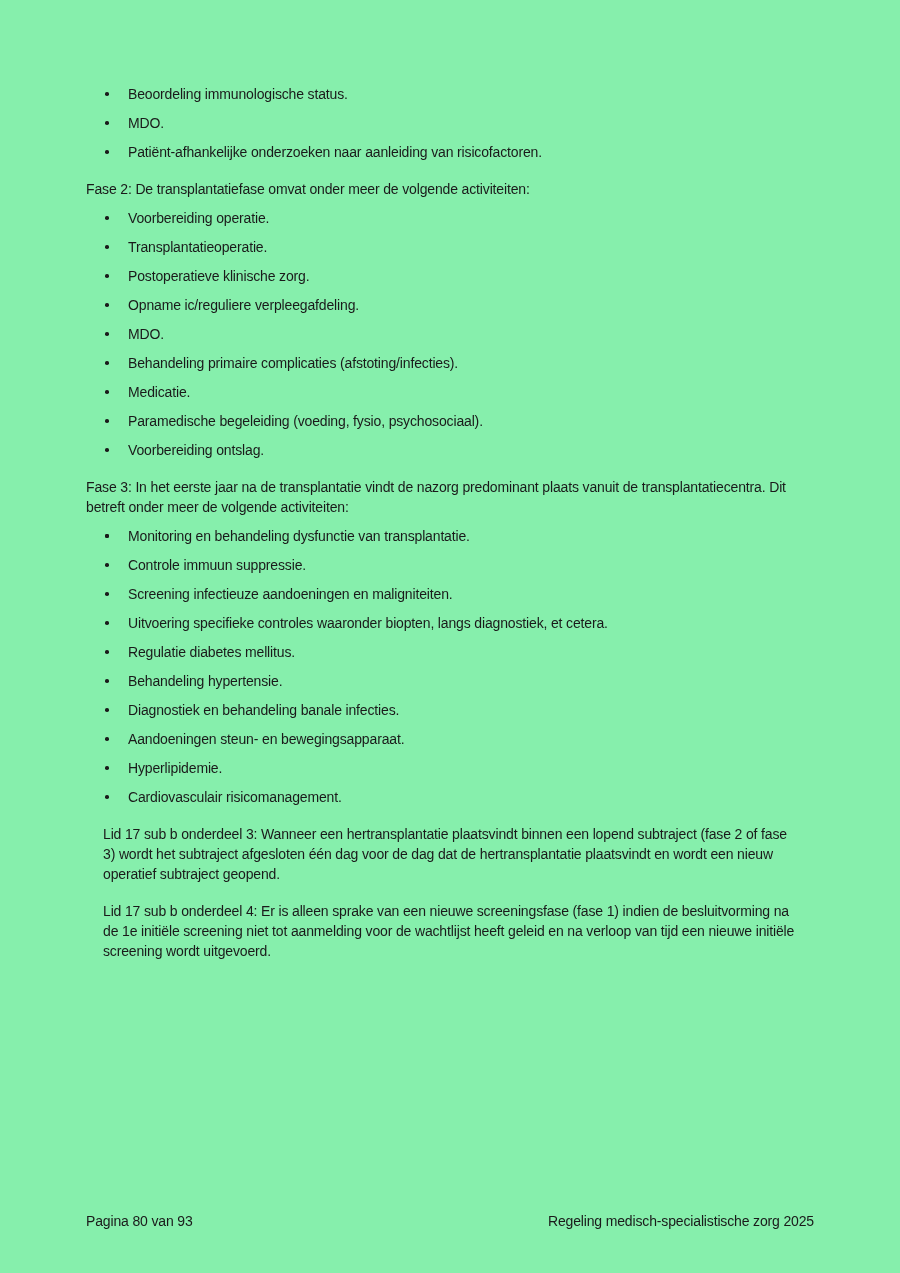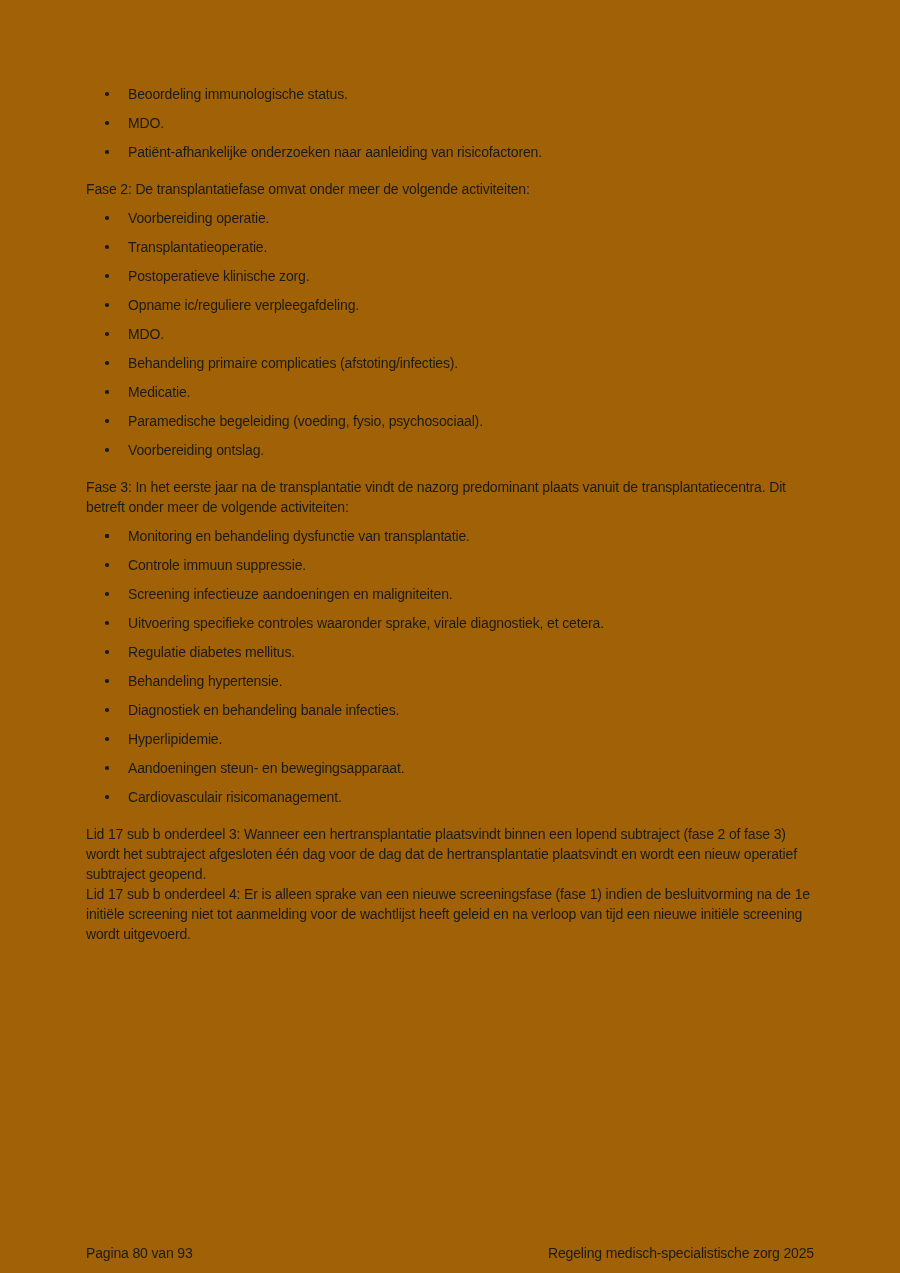--- a/index.html
+++ b/index.html
@@ -4,21 +4,21 @@
 <style>
   html, body {
     margin: 0;
     padding: 0;
     background: #ffffff;
   }
   .page {
     position: relative;
     width: 900px;
     height: 1273px;
-    background: #a16207;
+    background: #86efac;
     font-family: "Liberation Sans", "DejaVu Sans", sans-serif;
     font-size: 14px;
     line-height: 20px;
     letter-spacing: -0.15px;
     color: #1a1a1a;
     overflow: hidden;
   }
   .content {
     position: absolute;
     top: 0;
@@ -48,25 +48,25 @@
     border-radius: 50%;
     background: #1a1a1a;
   }
   p.para {
     margin: 17px 0 0 0;
   }
   .pgroup {
     margin: 17px 0 0 0;
   }
   .pgroup p {
-    margin: 0;
+    margin: 17px;
   }
   .footer {
     position: absolute;
-    top: 1243px;
+    top: 1211px;
     left: 86px;
     right: 86px;
     display: flex;
     justify-content: space-between;
     align-items: flex-end;
   }
 </style>
 </head>
 <body>
 
@@ -88,28 +88,28 @@
         <li><span class="dot"></span><span>Medicatie.</span></li>
         <li><span class="dot"></span><span>Paramedische begeleiding (voeding, fysio, psychosociaal).</span></li>
         <li><span class="dot"></span><span>Voorbereiding ontslag.</span></li>
       </ul>
       <p class="para">Fase 3: In het eerste jaar na de transplantatie vindt de nazorg predominant plaats vanuit de transplantatiecentra. Dit betreft onder meer de volgende activiteiten:</p>
       <ul class="bullets">
         <li><span class="dot"></span></li>
         <li><span class="dot"></span><span>Monitoring en behandeling dysfunctie van transplantatie.</span></li>
         <li><span class="dot"></span><span>Controle immuun suppressie.</span></li>
         <li><span class="dot"></span><span>Screening infectieuze aandoeningen en maligniteiten.</span></li>
-        <li><span class="dot"></span><span>Uitvoering specifieke controles waaronder sprake, virale diagnostiek, et cetera.</span></li>
+        <li><span class="dot"></span><span>Uitvoering specifieke controles waaronder biopten, langs diagnostiek, et cetera.</span></li>
       </ul>
       <ul class="bullets">
         <li><span class="dot"></span><span>Regulatie diabetes mellitus.</span></li>
         <li><span class="dot"></span><span>Behandeling hypertensie.</span></li>
         <li><span class="dot"></span><span>Diagnostiek en behandeling banale infecties.</span></li>
+        <li><span class="dot"></span><span>Aandoeningen steun- en bewegingsapparaat.</span></li>
         <li><span class="dot"></span><span>Hyperlipidemie.</span></li>
-        <li><span class="dot"></span><span>Aandoeningen steun- en bewegingsapparaat.</span></li>
         <li><span class="dot"></span><span>Cardiovasculair risicomanagement.</span></li>
       </ul>
       <div class="pgroup">
         <p>Lid 17 sub b onderdeel 3: Wanneer een hertransplantatie plaatsvindt binnen een lopend subtraject (fase 2 of fase 3) wordt het subtraject afgesloten één dag voor de dag dat de hertransplantatie plaatsvindt en wordt een nieuw operatief subtraject geopend.</p>
         <p>Lid 17 sub b onderdeel 4: Er is alleen sprake van een nieuwe screeningsfase (fase 1) indien de besluitvorming na de 1e initiële screening niet tot aanmelding voor de wachtlijst heeft geleid en na verloop van tijd een nieuwe initiële screening wordt uitgevoerd.</p>
       </div>
     </main>
   <footer class="footer">
     <span>Pagina 80 van 93</span>
     <span>Regeling medisch-specialistische zorg 2025</span>

